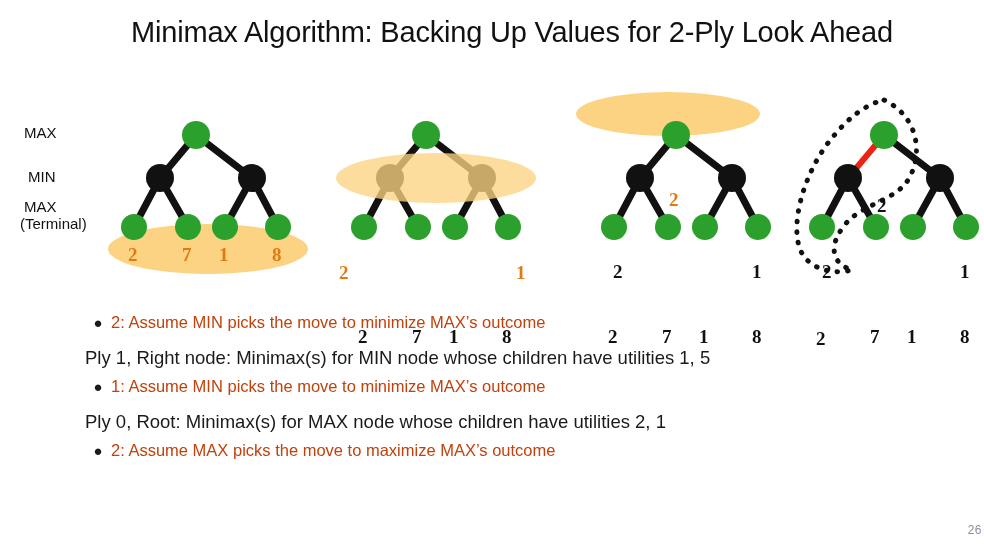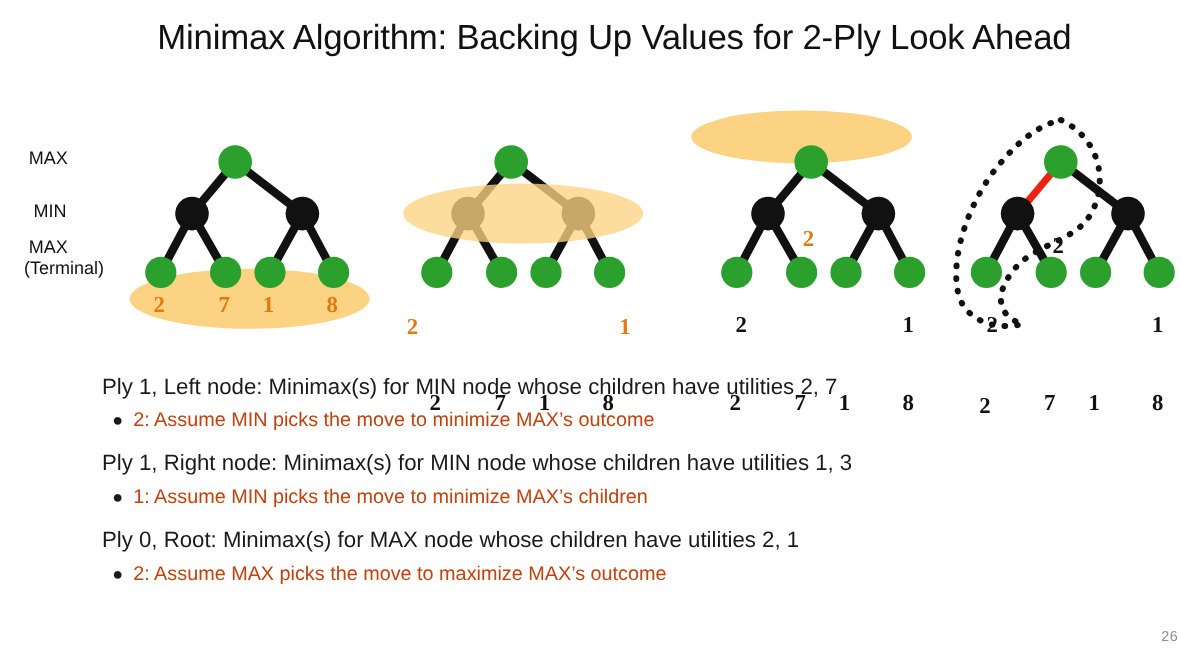--- a/index.html
+++ b/index.html
@@ -228,32 +228,31 @@
     <div class="num" style="left:816px; top:234px;">2</div>
     <div class="num" style="left:870px; top:232px;">7</div>
     <div class="num" style="left:907px; top:232px;">1</div>
     <div class="num" style="left:960px; top:232px;">8</div>
 
   </div>
 
   <div id="body">
 
     <div class="para">
-      <div class="lead">Ply 1, Left node: Minimax(s) for MIN node whose children have utilities 2, 7</div>
       <div class="bullet-row">
         <span class="bullet-dot">●</span>
         <span class="bullet-text">2: Assume MIN picks the move to minimize MAX’s outcome</span>
       </div>
     </div>
 
     <div class="para">
-      <div class="lead">Ply 1, Right node: Minimax(s) for MIN node whose children have utilities 1, 3</div>
+      <div class="lead">Ply 1, Right node: Minimax(s) for MIN node whose children have utilities 1, 5</div>
       <div class="bullet-row">
         <span class="bullet-dot">●</span>
-        <span class="bullet-text">1: Assume MIN picks the move to minimize MAX’s children</span>
+        <span class="bullet-text">1: Assume MIN picks the move to minimize MAX’s outcome</span>
       </div>
     </div>
 
     <div class="para last">
       <div class="lead">Ply 0, Root: Minimax(s) for MAX node whose children have utilities 2, 1</div>
       <div class="bullet-row">
         <span class="bullet-dot">●</span>
         <span class="bullet-text">2: Assume MAX picks the move to maximize MAX’s outcome</span>
       </div>
     </div>

